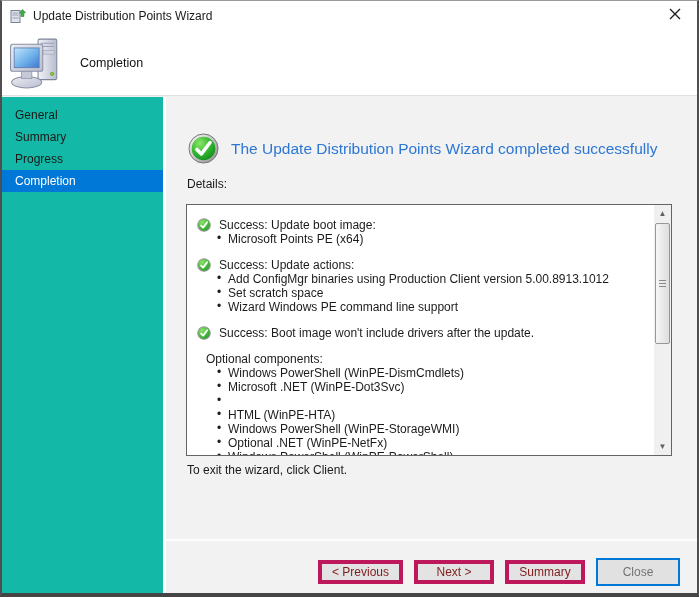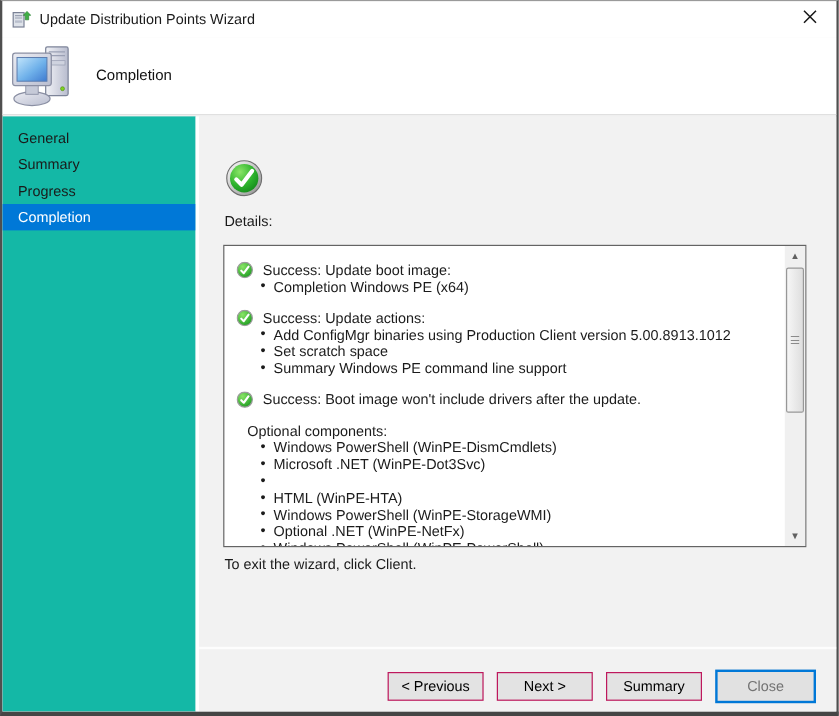--- a/index.html
+++ b/index.html
@@ -49,21 +49,21 @@
   .vscroll{position:absolute;top:0;right:0;bottom:0;width:17px;background:#f0f0f0;}
   .sb-btn{position:absolute;left:0;width:17px;height:17px;display:flex;align-items:center;justify-content:center;font-size:8px;color:#606060;}
   .sb-up{top:0;} .sb-down{bottom:0;}
   .sb-thumb{position:absolute;left:1px;top:18px;width:15px;height:121px;background:linear-gradient(90deg,#f6f6f6,#dedede);border:1px solid #979797;border-radius:2px;}
   .sb-thumb::after{content:"";position:absolute;left:3px;right:3px;top:50%;margin-top:-4px;height:8px;
     background:repeating-linear-gradient(#8a8a8a 0 1px,transparent 1px 3px);}
   .exit-hint{position:absolute;left:21px;top:366px;font-size:12px;color:#1a1a1a;}
   .footer-sep{position:absolute;left:0;right:0;top:442px;height:2px;background:#fdfdfd;}
   .button-bar{position:absolute;right:17px;top:461px;height:28px;display:flex;gap:11px;align-items:center;}
   .btn{min-width:80px;height:24px;padding:0 10px;font-family:inherit;font-size:12px;
-    background:#e3e3e3;border:1px solid #be185d;color:#000000;}
+    background:#e3e3e3;border:4px solid #be185d;color:#7f1d1d;}
   .btn.enabled{min-width:84px;height:28px;background:#e1e1e1;border:2px solid var(--accent,#0078d7);color:#737373;}
 </style>
 </head>
 <body>
 
 <div class="frame">
 
   <div class="titlebar">
     <span class="app-ico">
       <svg viewBox="0 0 16 16" width="16" height="16">
@@ -139,55 +139,56 @@
                 <stop offset="0" stop-color="#8ae567"></stop>
                   <stop offset="0.6" stop-color="#2db32c"></stop>
                   <stop offset="1" stop-color="#158a1c"></stop>
               </radialGradient>
             </defs>
             <circle cx="16" cy="16" r="15" fill="url(#ring)" stroke="#6f6f6f" stroke-width="1"></circle>
             <circle cx="16" cy="16" r="12.2" fill="url(#grn)"></circle>
             <path d="M9.2 17 L13.8 21.6 L22.8 9.8" fill="none" stroke="#fff" stroke-width="3.6" stroke-linecap="round" stroke-linejoin="round"></path>
           </svg>
         </span>
+        <span class="heading">The Update Distribution Points Wizard completed successfully</span>
       </div>
 
       <div class="details-label">Details:</div>
 
       <div class="details-box">
         <div class="details-content">
             <div class="dline success"><span class="sicon">
                 <svg viewBox="0 0 16 16">
                   <defs>
                     <radialGradient id="gg" cx="35%" cy="28%" r="80%">
                       <stop offset="0" stop-color="#8ae567"></stop>
                       <stop offset="1" stop-color="#1a9a1f"></stop>
                     </radialGradient>
                   </defs>
                   <circle cx="8" cy="8" r="7.2" fill="url(#gg)" stroke="#9c9c9c" stroke-width="1.2"></circle>
                   <path d="M4.6 8.6 L7 11 L11.6 4.8" fill="none" stroke="#fff" stroke-width="2" stroke-linecap="round" stroke-linejoin="round"></path>
                 </svg>
               </span><span class="dtext">Success: Update boot image:</span></div>
-            <div class="dline bullet"><span class="bdot">•</span><span class="dtext">Completion Windows PE (x64)</span></div>
+            <div class="dline bullet"><span class="bdot">•</span><span class="dtext">Microsoft Points PE (x64)</span></div>
             <div class="dspacer"></div>
             <div class="dline success"><span class="sicon">
                 <svg viewBox="0 0 16 16">
                   <defs>
                     <radialGradient id="gg" cx="35%" cy="28%" r="80%">
                       <stop offset="0" stop-color="#8ae567"></stop>
                       <stop offset="1" stop-color="#1a9a1f"></stop>
                     </radialGradient>
                   </defs>
                   <circle cx="8" cy="8" r="7.2" fill="url(#gg)" stroke="#9c9c9c" stroke-width="1.2"></circle>
                   <path d="M4.6 8.6 L7 11 L11.6 4.8" fill="none" stroke="#fff" stroke-width="2" stroke-linecap="round" stroke-linejoin="round"></path>
                 </svg>
               </span><span class="dtext">Success: Update actions:</span></div>
             <div class="dline bullet"><span class="bdot">•</span><span class="dtext">Add ConfigMgr binaries using Production Client version 5.00.8913.1012</span></div>
             <div class="dline bullet"><span class="bdot">•</span><span class="dtext">Set scratch space</span></div>
-            <div class="dline bullet"><span class="bdot">•</span><span class="dtext">Summary Windows PE command line support</span></div>
+            <div class="dline bullet"><span class="bdot">•</span><span class="dtext">Wizard Windows PE command line support</span></div>
             <div class="dspacer"></div>
             <div class="dline success"><span class="sicon">
                 <svg viewBox="0 0 16 16">
                   <defs>
                     <radialGradient id="gg" cx="35%" cy="28%" r="80%">
                       <stop offset="0" stop-color="#8ae567"></stop>
                       <stop offset="1" stop-color="#1a9a1f"></stop>
                     </radialGradient>
                   </defs>
                   <circle cx="8" cy="8" r="7.2" fill="url(#gg)" stroke="#9c9c9c" stroke-width="1.2"></circle>

